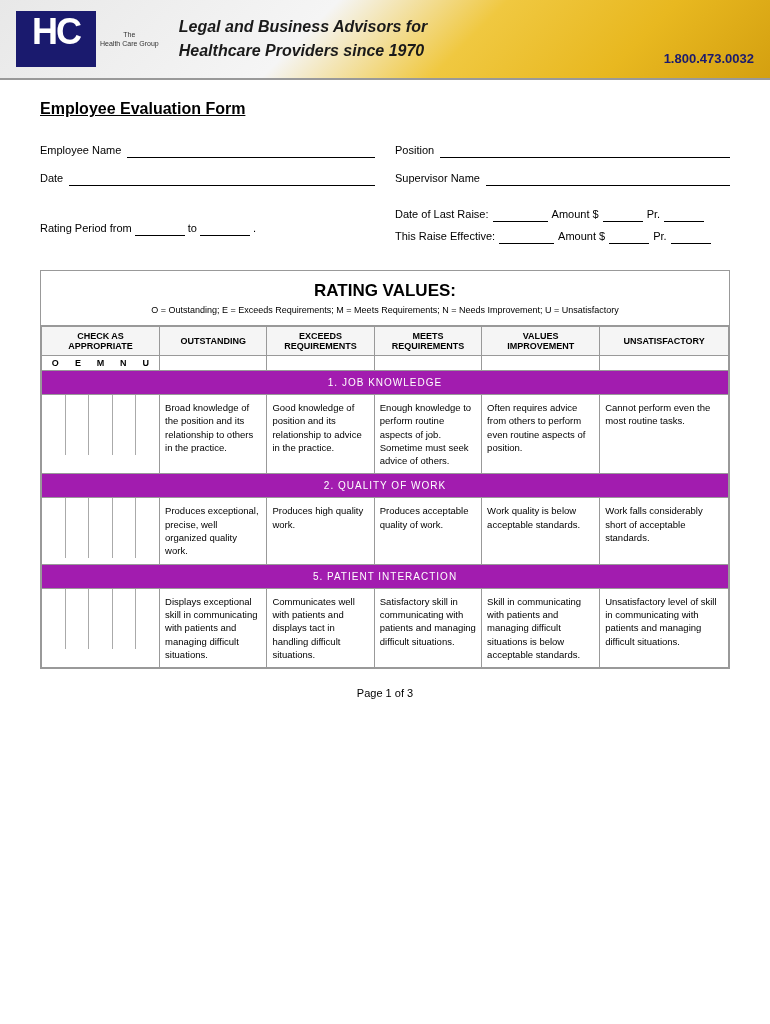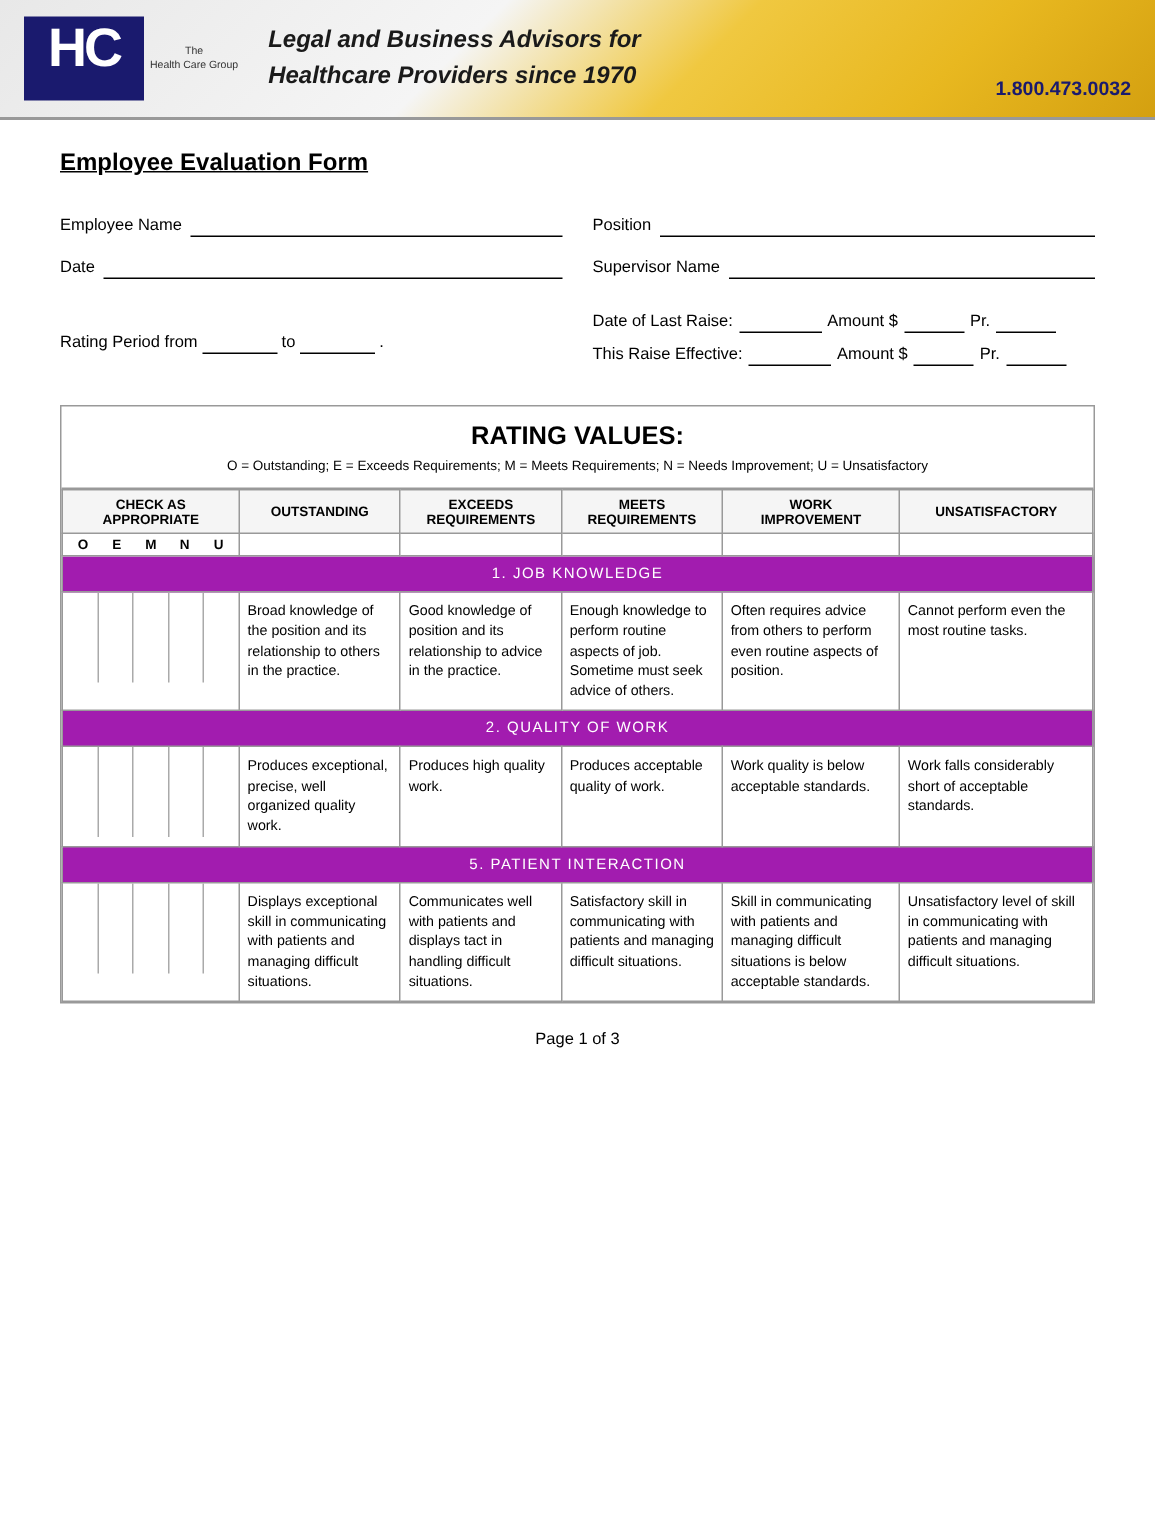--- a/index.html
+++ b/index.html
@@ -338,21 +338,21 @@
           <th>OUTSTANDING</th>
           <th>
             <div>EXCEEDS</div>
             <div>REQUIREMENTS</div>
           </th>
           <th>
             <div>MEETS</div>
             <div>REQUIREMENTS</div>
           </th>
           <th>
-            <div>WORK</div>
+            <div>VALUES</div>
             <div>IMPROVEMENT</div>
           </th>
           <th>UNSATISFACTORY</th>
         </tr>
 
         <tr class="letter-row">
           <td style="padding:2px;">
             <div style="display:flex; justify-content:space-around;">
               <span class="check-letter">O</span>
               <span class="check-letter">E</span>

